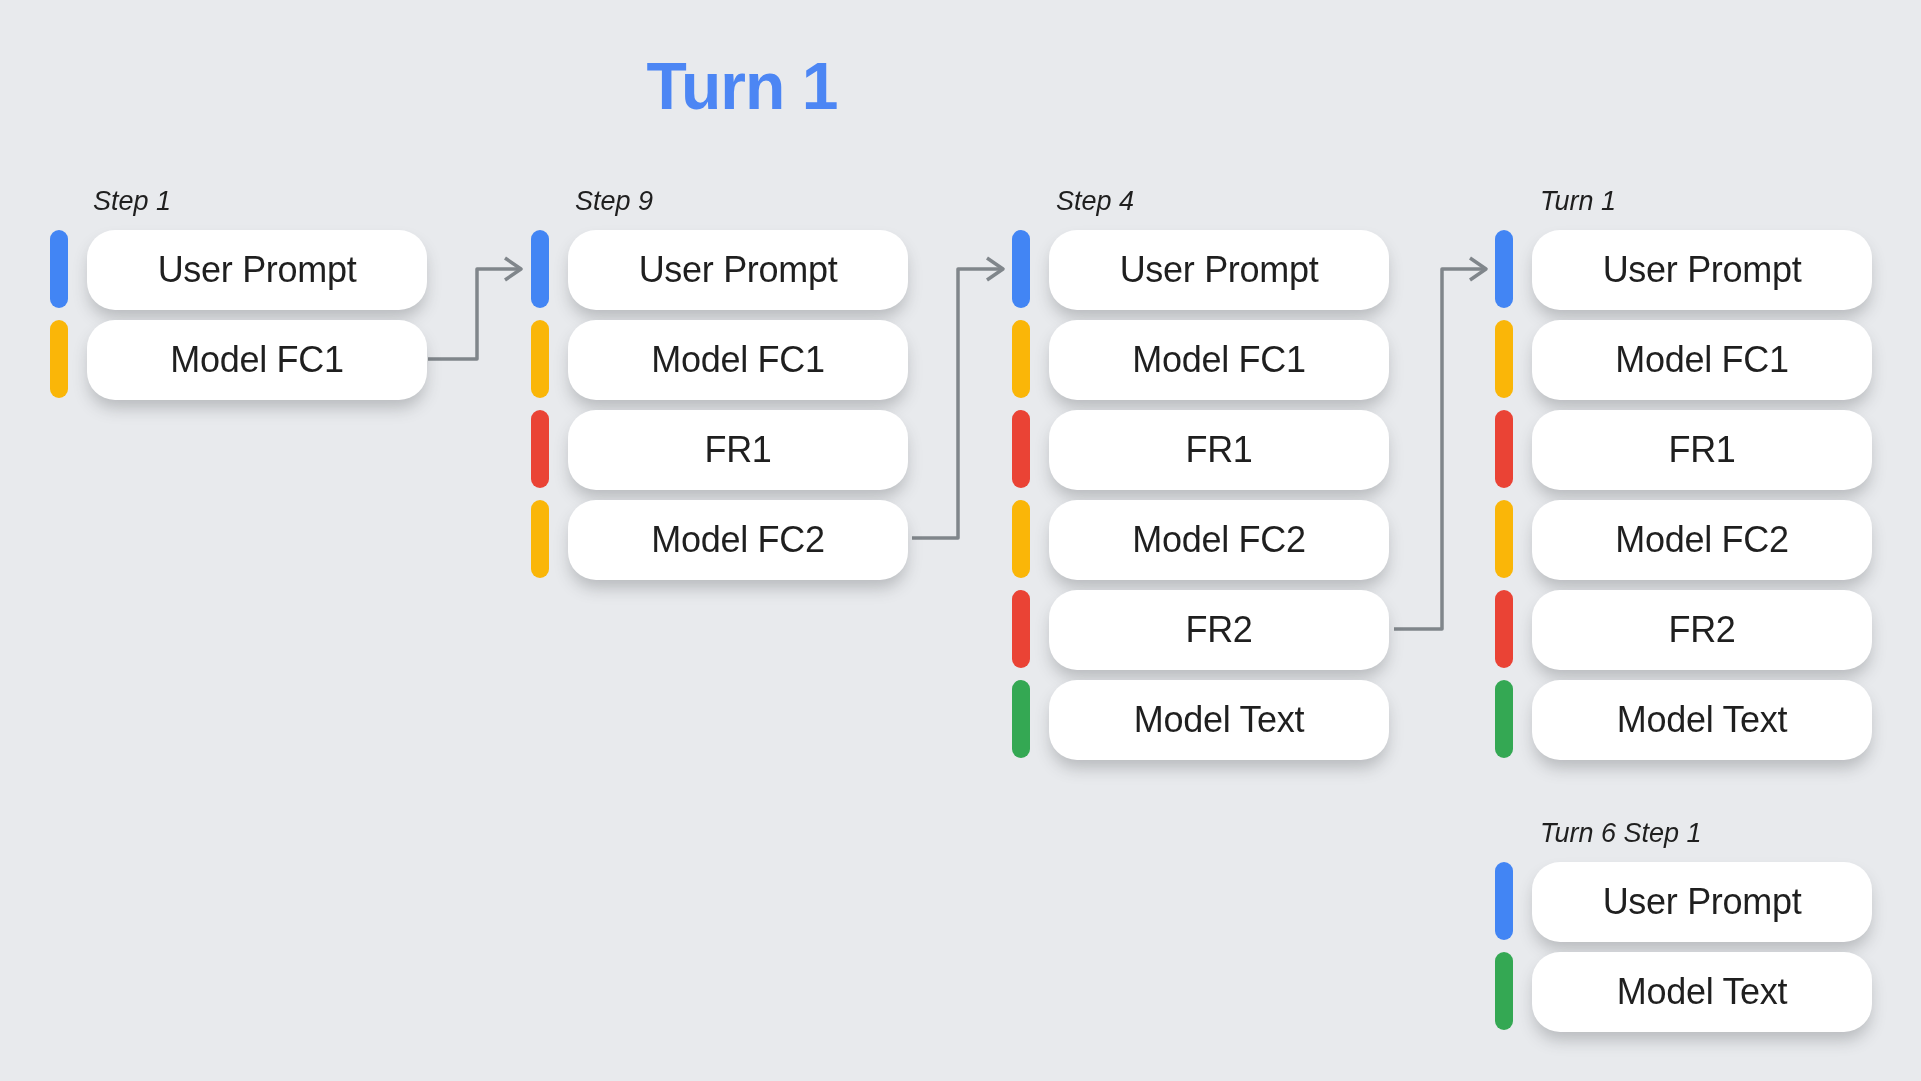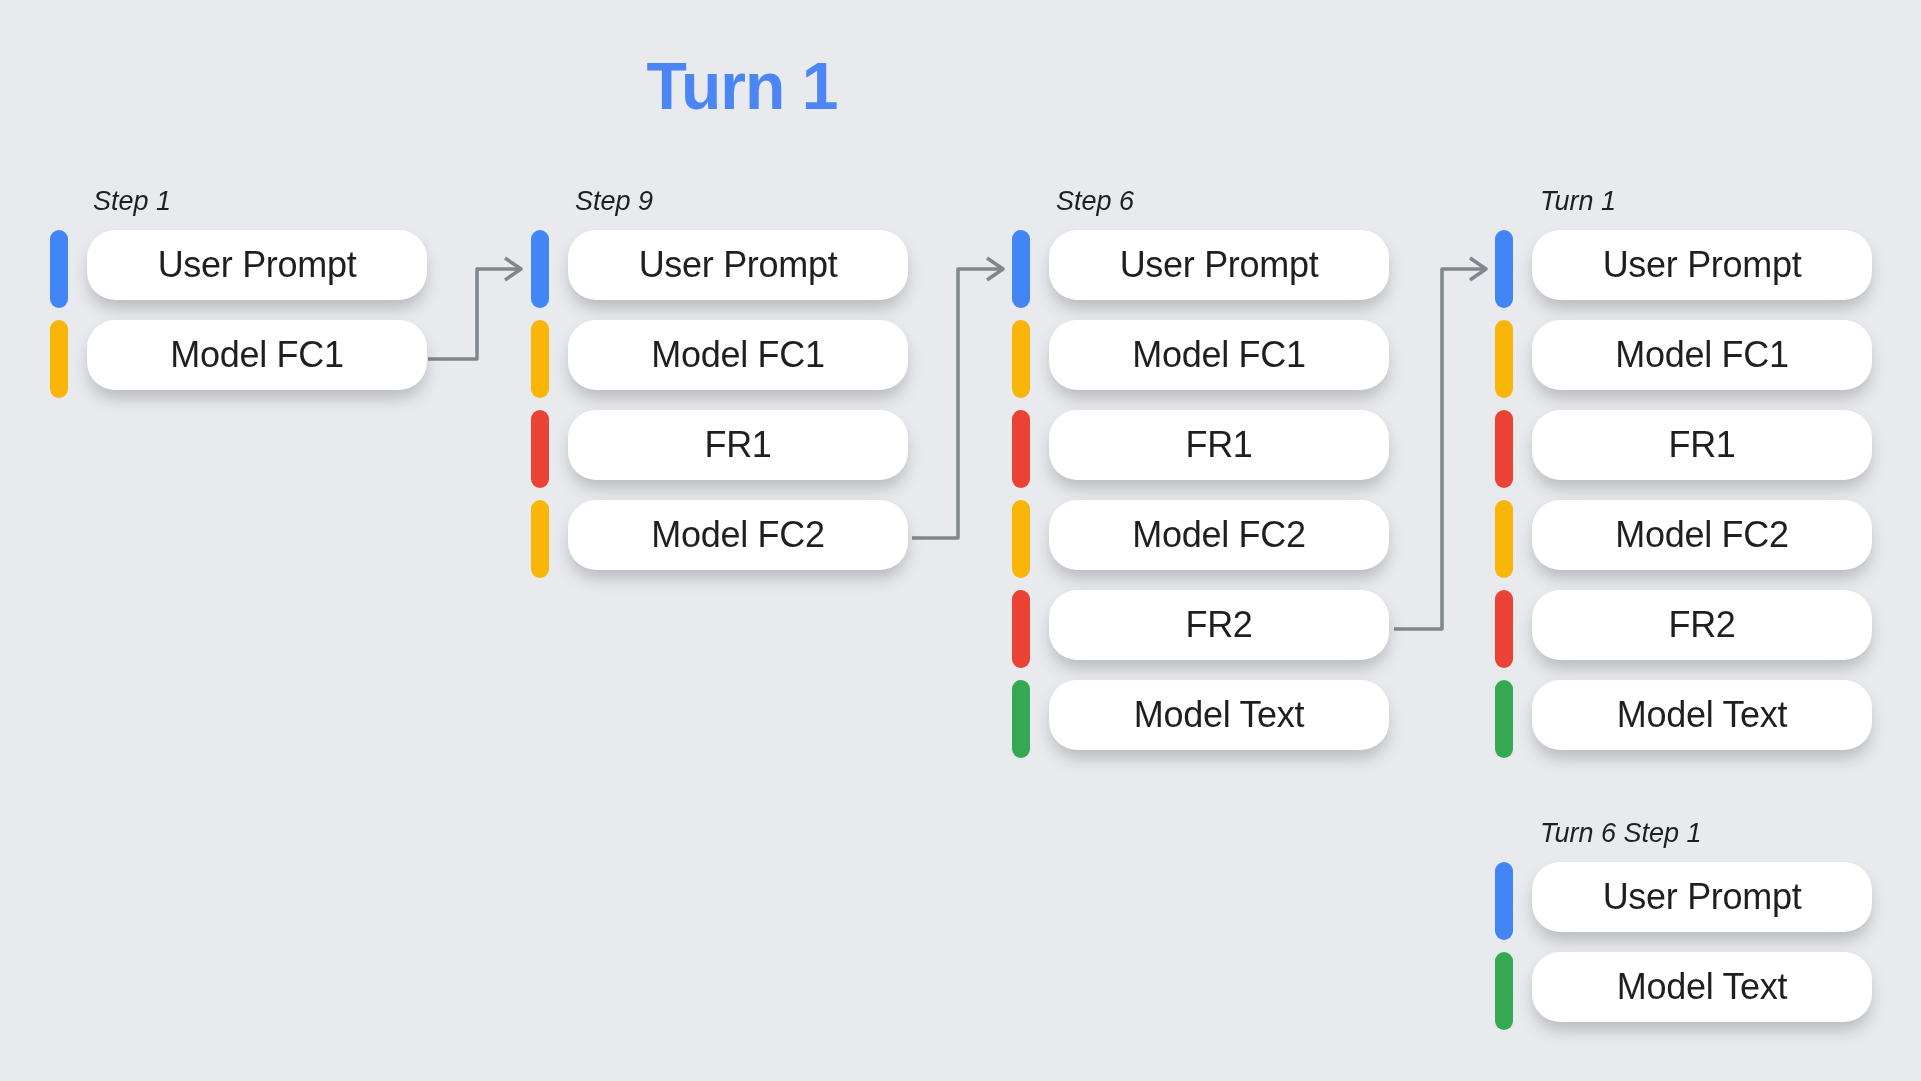--- a/index.html
+++ b/index.html
@@ -22,21 +22,21 @@
   }
   .glabel{
     position:absolute;
     font-size:27px;
     color:var(--c-text,#1F1F1F);
     white-space:nowrap;
     font-style:italic;
   }
   .box{
     position:absolute;
-    width:340px;height:70px;
+    width:340px;height:80px;
     background:#FFFFFF;
     border-radius:28px;
     box-shadow:0 10px 16px -2px rgba(60,64,67,0.28);
     display:flex;align-items:center;justify-content:center;
     font-size:36px;
     letter-spacing:-0.3px;
     color:var(--c-text,#1F1F1F);
     white-space:nowrap;
   }
   .bar{
@@ -84,21 +84,21 @@
   <div class="glabel" style="left:575px;top:186px">Step 9</div>
   <div class="bar" style="left:531px;top:230px" data-color="blue"></div>
   <div class="box" style="left:568px;top:230px">User Prompt</div>
   <div class="bar" style="left:531px;top:320px" data-color="yellow"></div>
   <div class="box" style="left:568px;top:320px">Model FC1</div>
   <div class="bar" style="left:531px;top:410px" data-color="red"></div>
   <div class="box" style="left:568px;top:410px">FR1</div>
   <div class="bar" style="left:531px;top:500px" data-color="yellow"></div>
   <div class="box" style="left:568px;top:500px">Model FC2</div>
 
-  <div class="glabel" style="left:1056px;top:186px">Step 6</div>
+  <div class="glabel" style="left:1056px;top:186px">Step 4</div>
   <div class="bar" style="left:1012px;top:230px" data-color="blue"></div>
   <div class="box" style="left:1049px;top:230px">User Prompt</div>
   <div class="bar" style="left:1012px;top:320px" data-color="yellow"></div>
   <div class="box" style="left:1049px;top:320px">Model FC1</div>
   <div class="bar" style="left:1012px;top:410px" data-color="red"></div>
   <div class="box" style="left:1049px;top:410px">FR1</div>
   <div class="bar" style="left:1012px;top:500px" data-color="yellow"></div>
   <div class="box" style="left:1049px;top:500px">Model FC2</div>
   <div class="bar" style="left:1012px;top:590px" data-color="red"></div>
   <div class="box" style="left:1049px;top:590px">FR2</div>

